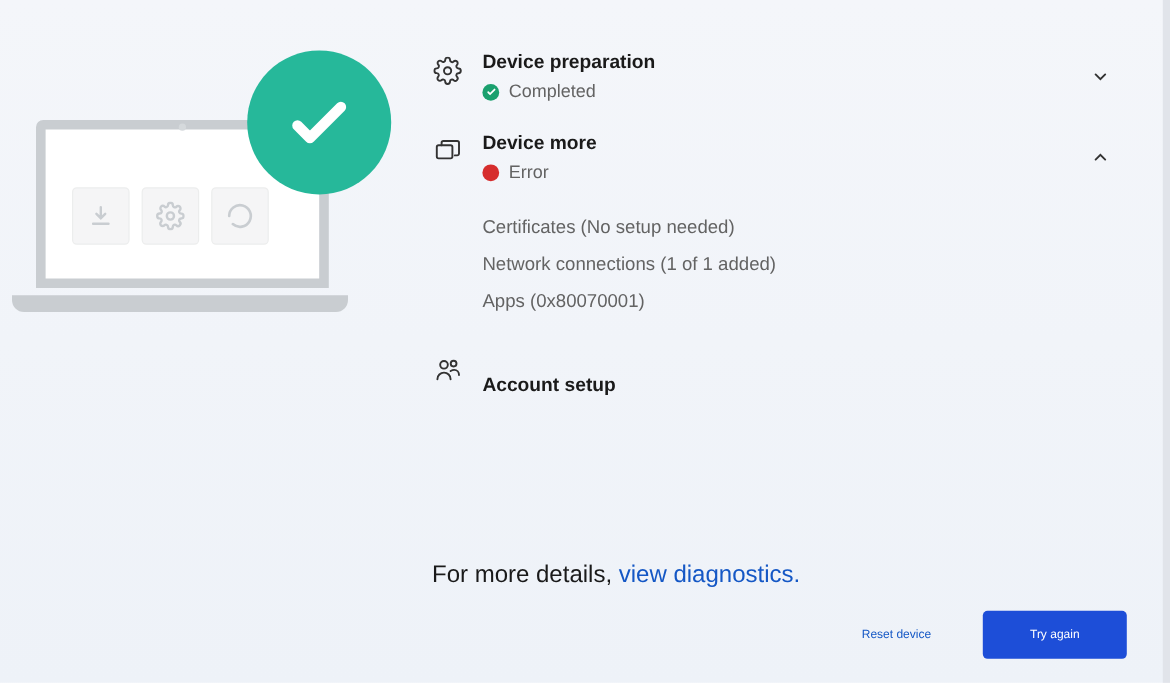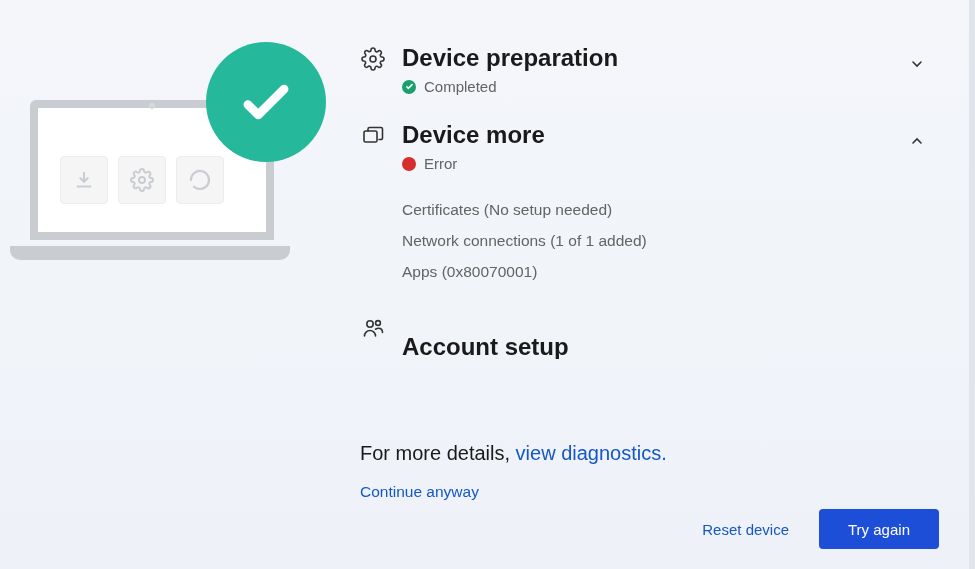--- a/index.html
+++ b/index.html
@@ -103,21 +103,21 @@
       width: 26px;
       height: 26px;
       display: flex;
       align-items: center;
       justify-content: center;
       margin-top: 2px;
     }
     .section-icon svg { stroke: #333; }
     .section-body { flex: 1; }
     .section-title {
-      font-size: 24px;
+      font-size: 16px;
       font-weight: 600;
       color: #1a1a1a;
       margin-bottom: 6px;
     }
     .section-status {
       display: flex;
       align-items: center;
       gap: 8px;
       font-size: 15px;
       color: #636363;
@@ -186,21 +186,21 @@
     .buttons-row {
       display: flex;
       justify-content: flex-end;
       gap: 12px;
       margin-top: 8px;
     }
     .btn {
       min-width: 120px;
       height: 40px;
       padding: 0 18px;
-      font-size: 15px;
+      font-size: 10px;
       border-radius: 4px;
       border: none;
       cursor: pointer;
       display: flex;
       align-items: center;
       justify-content: center;
     }
     .btn-secondary {
       background: transparent;
       color: #1457c5;
@@ -324,21 +324,20 @@
         <div class="section-body">
           <div class="section-title">Account setup</div>
         </div>
       </div>
     </div>
 
     <div class="footer">
       <div class="more-details">
         <span class="muted">For more details, </span><span class="link">view diagnostics.</span>
       </div>
-      <div class="continue">Continue anyway</div>
       <div class="buttons-row">
         <button class="btn btn-secondary">Reset device</button>
         <button class="btn btn-primary">Try again</button>
       </div>
     </div>
 
   </div>
 </div>
 <div class="right-edge"></div>
 

